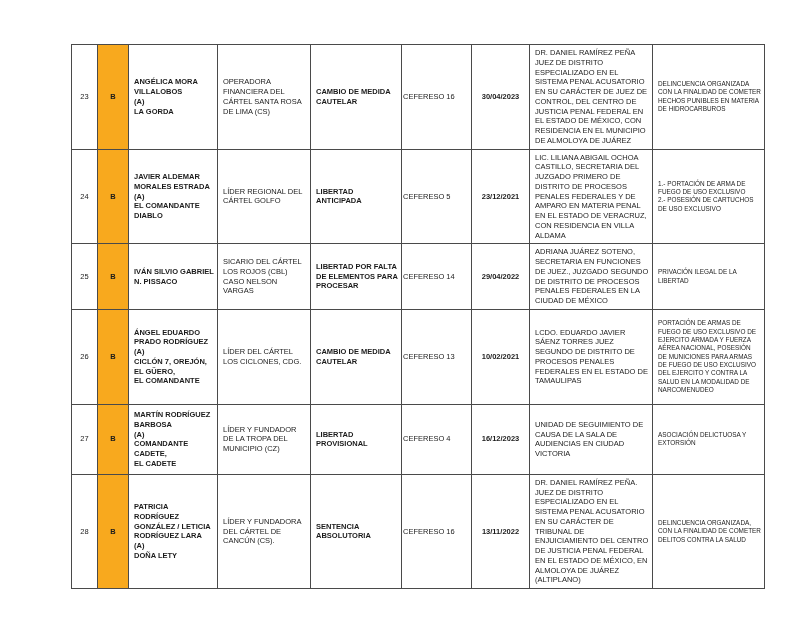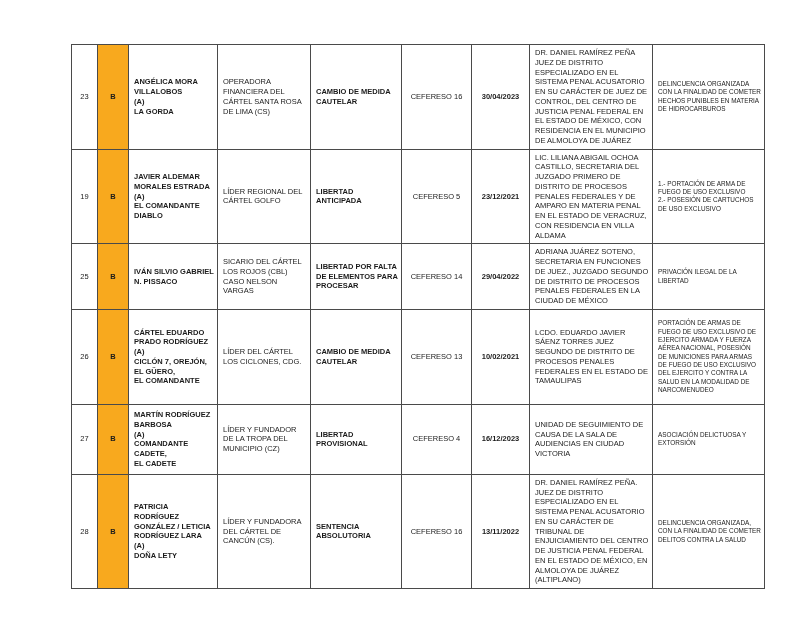--- a/index.html
+++ b/index.html
@@ -53,21 +53,21 @@
     padding: 2px 3px 2px 5px;
     font-size: 7.5px;
     font-weight: 400;
   }
   td.c-action {
     padding: 2px 3px 2px 5px;
     font-size: 7.5px;
     font-weight: 700;
   }
   td.c-facility {
-    text-align: center;
+    text-align: left;
     font-size: 7.5px;
     font-weight: 400;
   }
   td.c-date {
     text-align: center;
     font-size: 7.5px;
     font-weight: 700;
     margin-top: 47px;
   }
   td.c-authority {
@@ -115,21 +115,21 @@
 LA GORDA</td>
         <td class="c-role">OPERADORA FINANCIERA DEL CÁRTEL SANTA ROSA DE LIMA (CS)</td>
         <td class="c-action">CAMBIO DE MEDIDA CAUTELAR</td>
         <td class="c-facility">CEFERESO 16</td>
         <td class="c-date">30/04/2023</td>
         <td class="c-authority">DR. DANIEL RAMÍREZ PEÑA
 JUEZ DE DISTRITO ESPECIALIZADO EN EL SISTEMA PENAL ACUSATORIO EN SU CARÁCTER DE JUEZ DE CONTROL, DEL CENTRO DE JUSTICIA PENAL FEDERAL EN EL ESTADO DE MÉXICO, CON RESIDENCIA EN EL MUNICIPIO DE ALMOLOYA DE JUÁREZ</td>
         <td class="c-crimes">DELINCUENCIA ORGANIZADA CON LA FINALIDAD DE COMETER HECHOS PUNIBLES EN MATERIA DE HIDROCARBUROS</td>
       </tr>
       <tr class="r1">
-        <td class="c-num">19</td>
+        <td class="c-num">24</td>
         <td class="c-cat">B</td>
         <td class="c-name">JAVIER ALDEMAR
 MORALES ESTRADA
 (A)
 EL COMANDANTE
 DIABLO</td>
         <td class="c-role">LÍDER REGIONAL DEL CÁRTEL GOLFO</td>
         <td class="c-action">LIBERTAD ANTICIPADA</td>
         <td class="c-facility">CEFERESO 5</td>
         <td class="c-date">23/12/2021</td>
@@ -145,21 +145,21 @@
         <td class="c-role">SICARIO DEL CÁRTEL LOS ROJOS (CBL) CASO NELSON VARGAS</td>
         <td class="c-action">LIBERTAD POR FALTA DE ELEMENTOS PARA PROCESAR</td>
         <td class="c-facility">CEFERESO 14</td>
         <td class="c-date">29/04/2022</td>
         <td class="c-authority">ADRIANA JUÁREZ SOTENO, SECRETARIA EN FUNCIONES DE JUEZ., JUZGADO SEGUNDO DE DISTRITO DE PROCESOS PENALES FEDERALES EN LA CIUDAD DE MÉXICO</td>
         <td class="c-crimes">PRIVACIÓN ILEGAL DE LA LIBERTAD</td>
       </tr>
       <tr class="r3">
         <td class="c-num">26</td>
         <td class="c-cat">B</td>
-        <td class="c-name">CÁRTEL EDUARDO
+        <td class="c-name">ÁNGEL EDUARDO
 PRADO RODRÍGUEZ
 (A)
 CICLÓN 7, OREJÓN,
 EL GÜERO,
 EL COMANDANTE</td>
         <td class="c-role">LÍDER DEL CÁRTEL LOS CICLONES, CDG.</td>
         <td class="c-action">CAMBIO DE MEDIDA CAUTELAR</td>
         <td class="c-facility">CEFERESO 13</td>
         <td class="c-date">10/02/2021</td>
         <td class="c-authority">LCDO. EDUARDO JAVIER SÁENZ TORRES JUEZ SEGUNDO DE DISTRITO DE PROCESOS PENALES FEDERALES EN EL ESTADO DE TAMAULIPAS</td>

